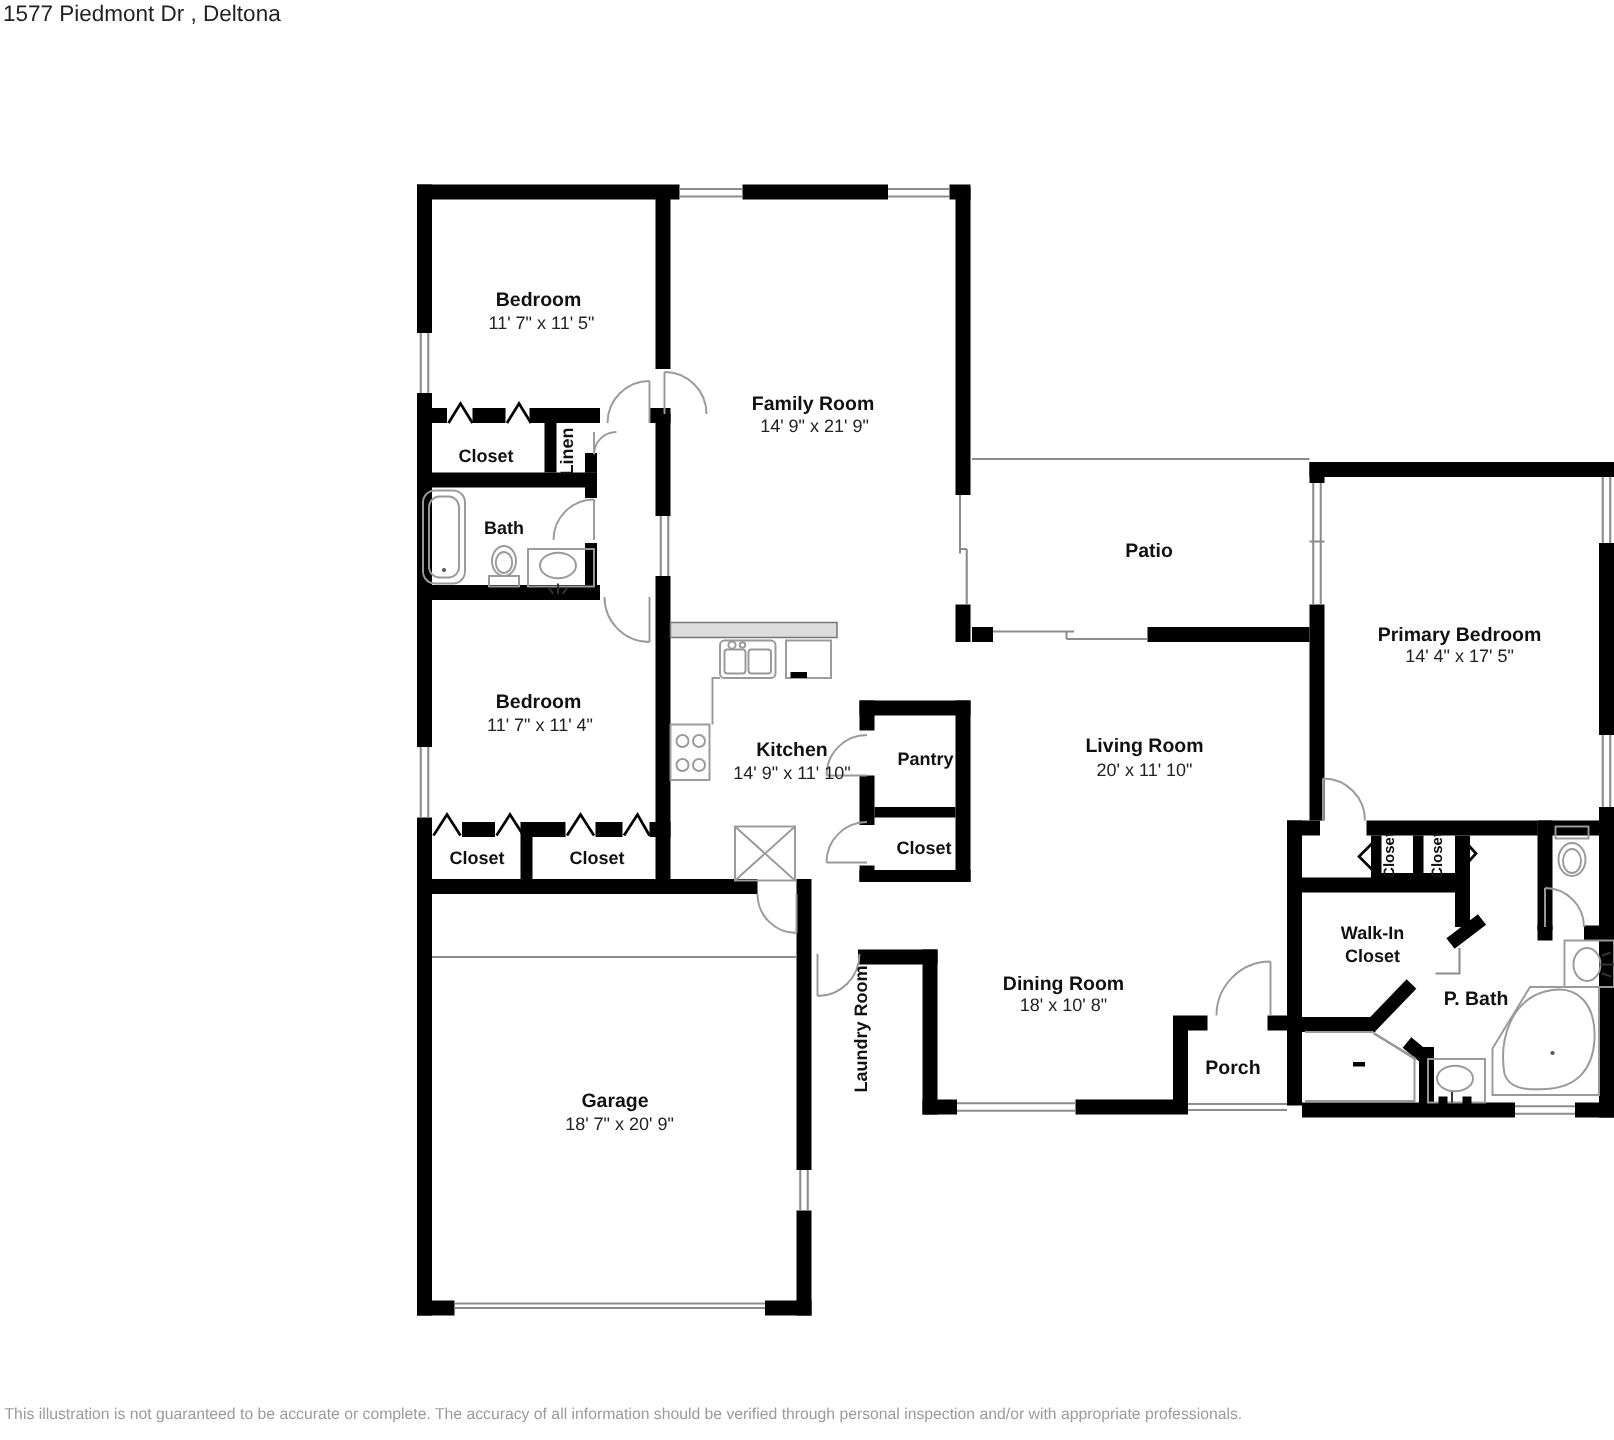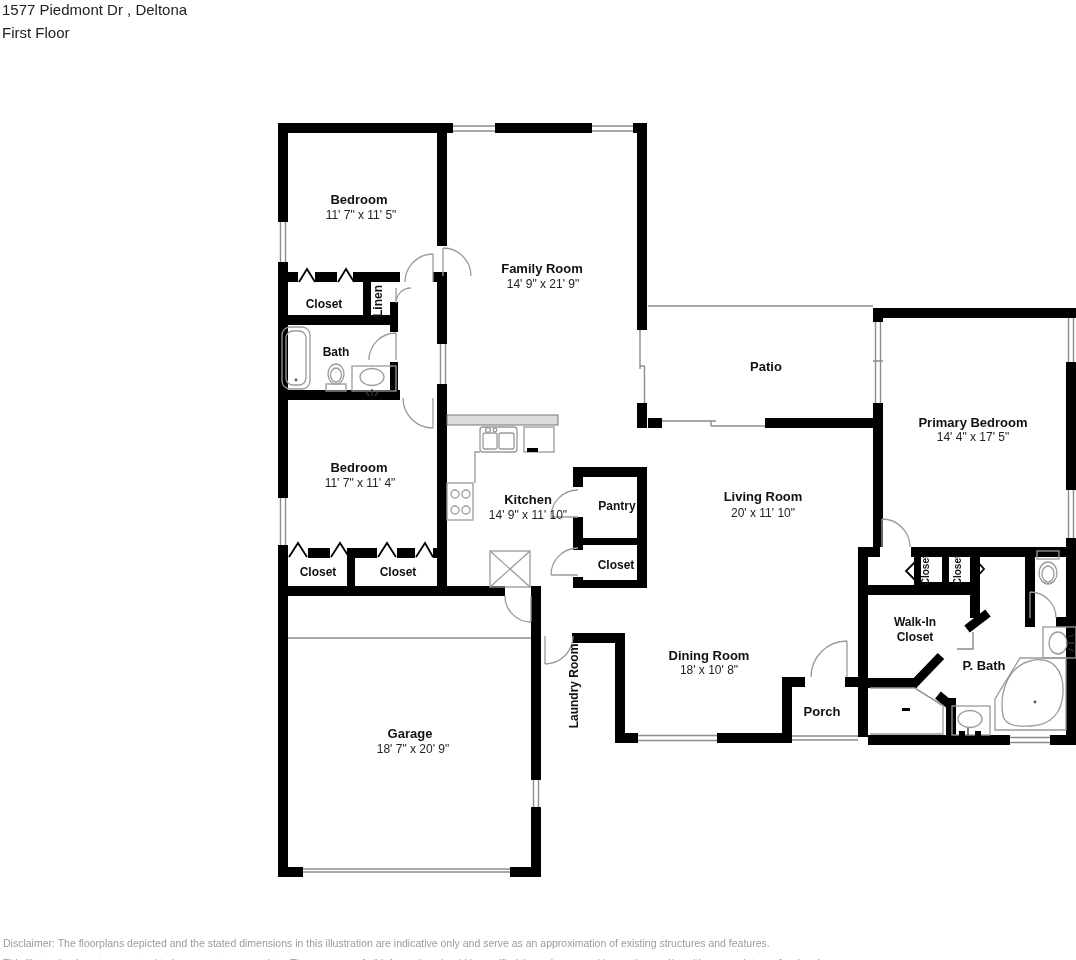--- a/index.html
+++ b/index.html
@@ -13,21 +13,20 @@
   .room-name-sm{font-size:12px;font-weight:bold;fill:#111;}
   .room-name-xs{font-size:10px;font-weight:bold;fill:#111;}
   .room-dims{font-size:12px;fill:#222;}
   text{text-anchor:middle;}
 </style>
 </head>
 <body>
 
 <div class="header">
   <div>1577 Piedmont Dr , Deltona</div>
-  <div>First Floor</div>
 </div>
 
 <svg class="plan-svg" width="1076" height="960" viewBox="0 0 1076 960">
 
   <g fill="#000">
 
     <rect x="278" y="123" width="175" height="10"></rect>
     <rect x="495" y="123" width="97" height="10"></rect>
     <rect x="633" y="123" width="14" height="10"></rect>
 
@@ -265,15 +264,14 @@
     <text class="room-name" x="822" y="716">Porch</text>
 
     <text class="room-name" x="410" y="738">Garage</text>
     <text class="room-dims" x="413" y="753">18' 7" x 20' 9"</text>
 
     <text class="room-name-sm" x="578" y="686" transform="rotate(-90 578 686)">Laundry Room</text>
   </g>
 </svg>
 
 <div class="disclaimer">
-  <div>Disclaimer: The floorplans depicted and the stated dimensions in this illustration are indicative only and serve as an approximation of existing structures and features.</div>
   <div>This illustration is not guaranteed to be accurate or complete. The accuracy of all information should be verified through personal inspection and/or with appropriate professionals.</div>
 </div>
 
 </body></html>

